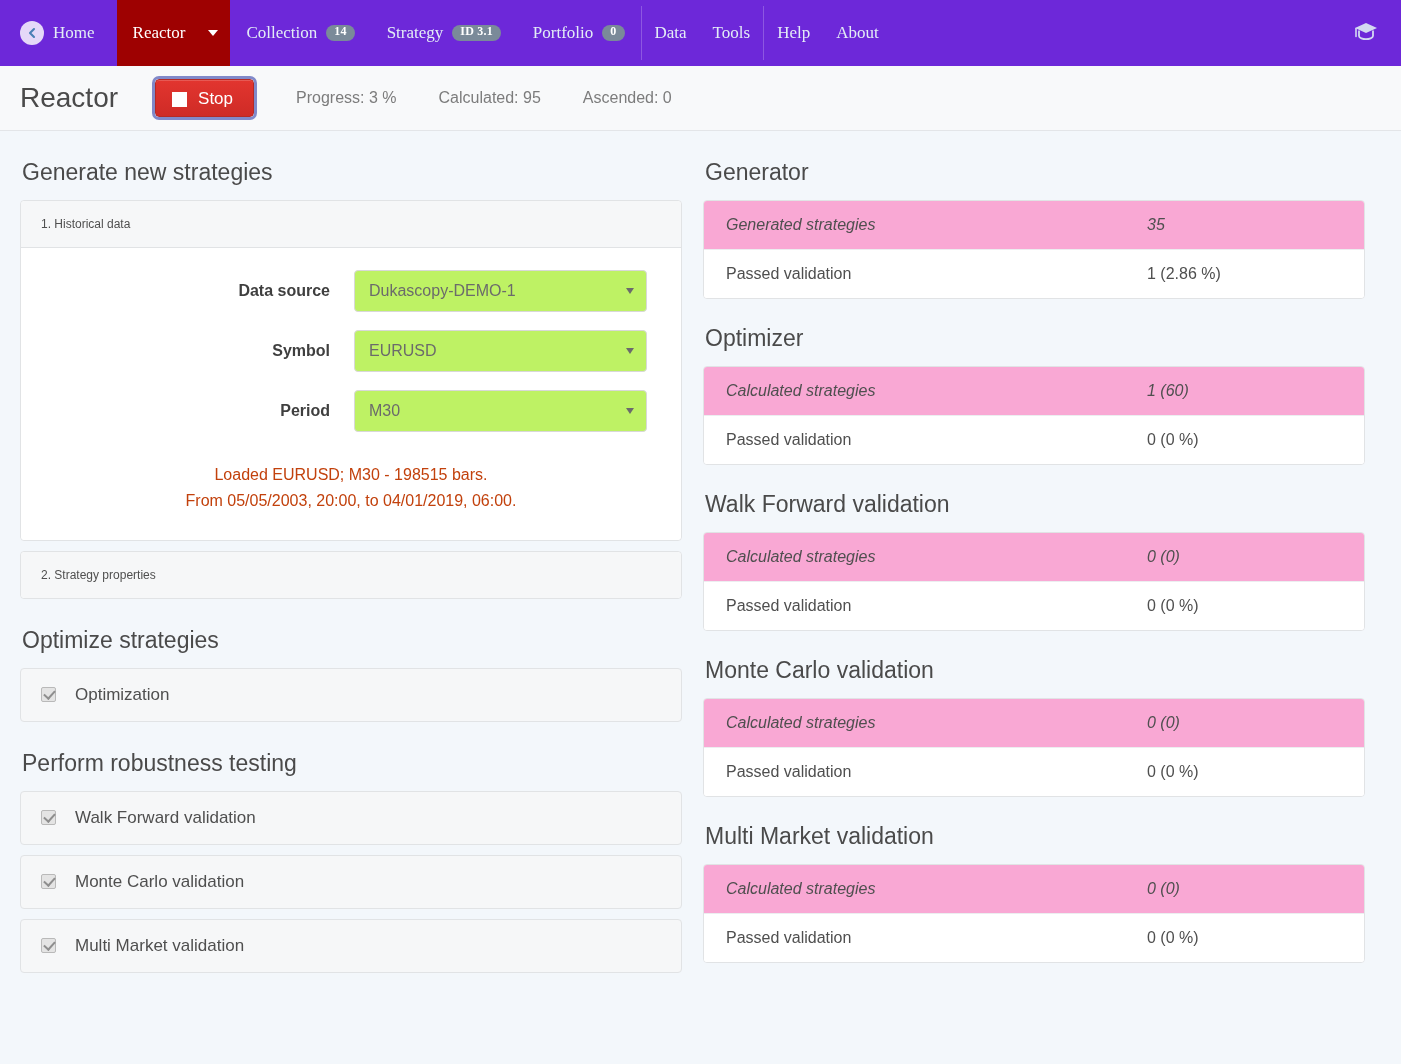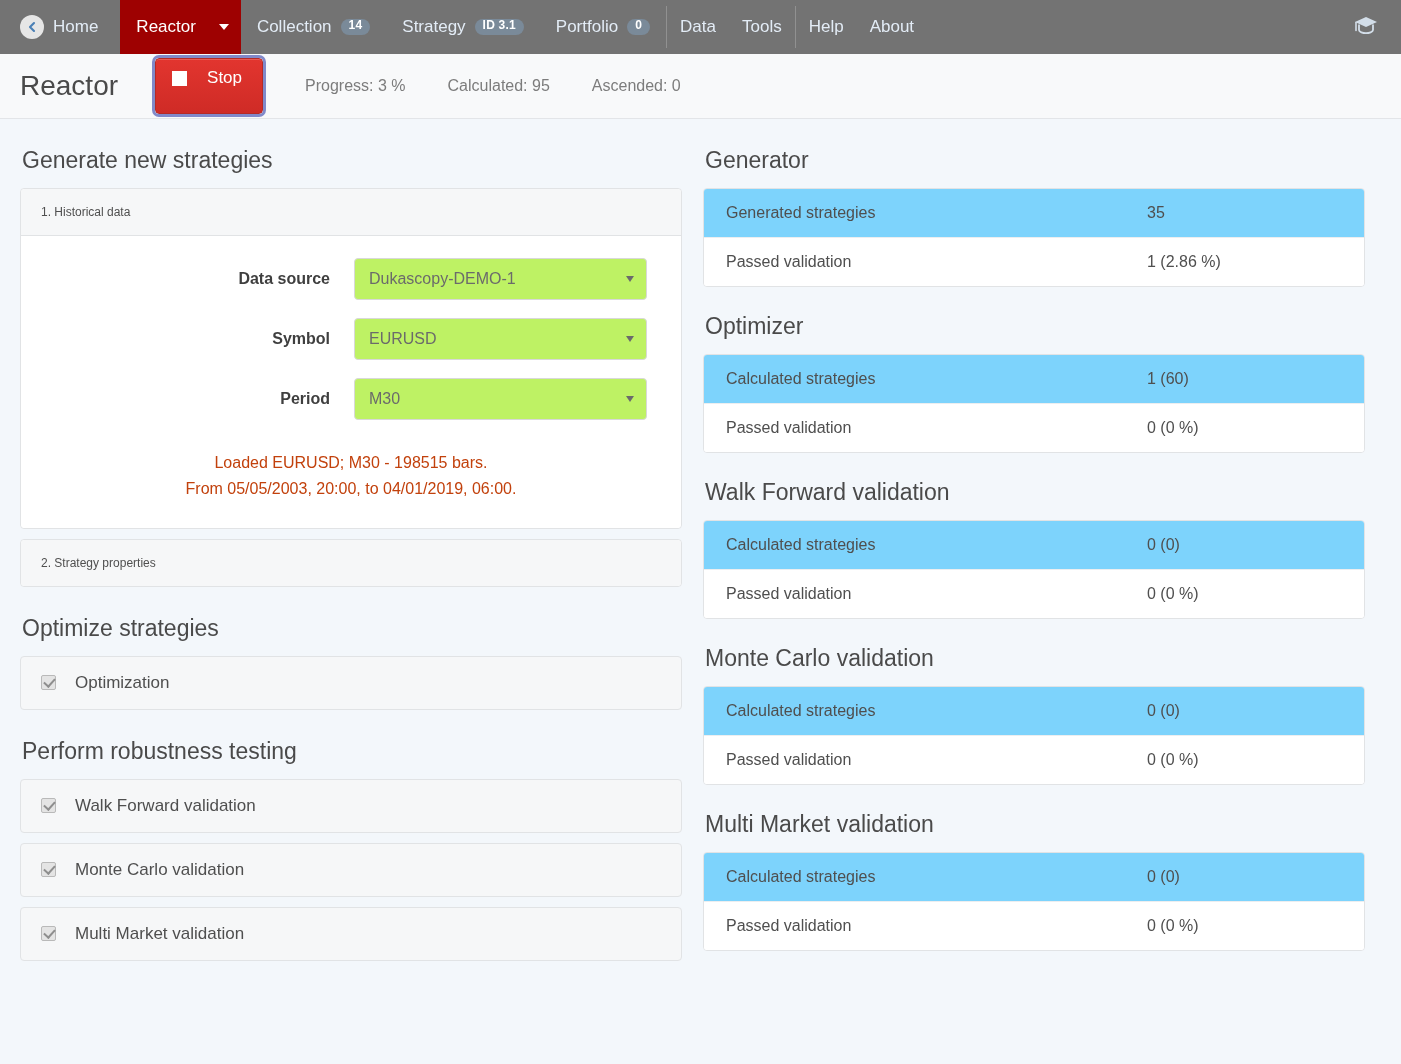--- a/index.html
+++ b/index.html
@@ -8,25 +8,26 @@
     width: 1401px;
     height: 1064px;
     background: #f3f7fb;
     font-family: "Liberation Sans", sans-serif;
     color: #333;
     overflow: hidden;
   }
 
   
   .navbar {
-    height: 54px;
-    background: #737373;
+    height: 66px;
+    background: #6d28d9;
     display: flex;
     align-items: stretch;
     position: relative;
+    font-family: Liberation Serif, serif;
   }
   .nav-group { display: flex; align-items: stretch; }
   .nav-sep {
     width: 1px;
     background: rgba(255,255,255,0.22);
     margin: 6px 0;
     flex: 0 0 1px;
   }
   .nav-item {
     display: flex;
@@ -89,27 +90,27 @@
   }
   .page-title {
     font-size: 28px;
     color: #4a4a4a;
     font-weight: normal;
     margin-right: 37px;
   }
   .stop-btn {
     display: flex;
     align-items: center;
-    gap: 20px;
+    gap: 11px;
     background: linear-gradient(#e2352f, #cf2b26);
     border: 1px solid #b52a25;
     border-radius: 4px;
     color: #fff;
     font-size: 17px;
-    padding: 9px 20px 25px 16px;
+    padding: 9px 20px 7px 16px;
     cursor: pointer;
     outline: 3px solid #8189c9;
     outline-offset: 0px;
     box-shadow: inset 0 1px 0 rgba(255,255,255,.18);
   }
   .stop-square {
     width: 15px; height: 15px;
     background: #fff;
     display: block;
   }
@@ -244,21 +245,21 @@
     overflow: hidden;
     background: #fff;
     margin-bottom: 26px;
   }
   .stat-row {
     display: flex;
     padding: 15px 22px;
     font-size: 16px;
     color: #4f4f4f;
   }
-  .stat-row.odd { background: #7dd3fc; }
+  .stat-row.odd { background: #f9a8d4; font-style: italic; }
   .stat-row.even { background: #ffffff; border-top: 1px solid #eceef0; }
   .stat-key { width: 421px; flex: 0 0 421px; }
   .stat-val { color: #4f4f4f; }
 </style>
 </head>
 <body>
 
 <div class="navbar">
   <div class="nav-group">
     <div class="nav-item home">

